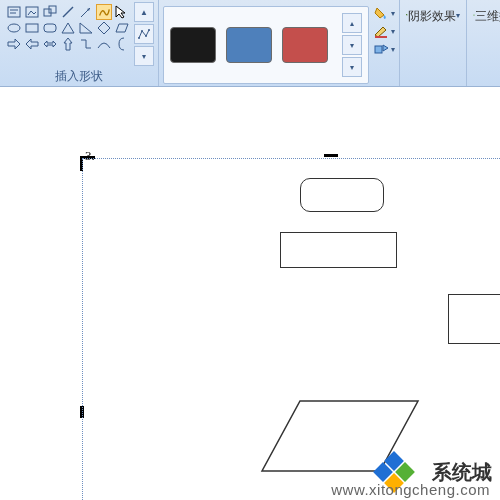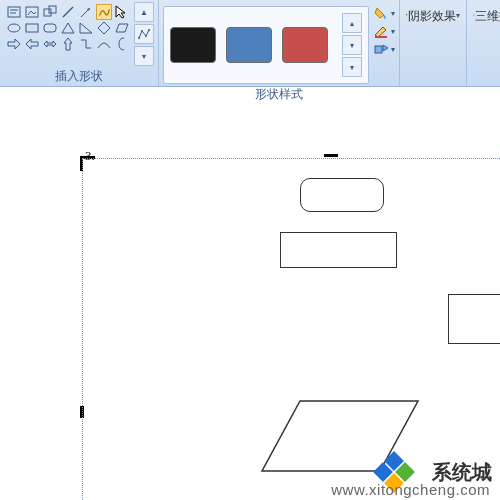--- a/index.html
+++ b/index.html
@@ -276,21 +276,20 @@
         </div>
         <div class="small-row">
           <svg viewBox="0 0 16 14">
               <rect x="2" y="4" width="7" height="7" fill="#7fb3e8" stroke="#2a5a9a"></rect>
               <polygon points="10,3 15,6 10,9" fill="#7fb3e8" stroke="#2a5a9a"></polygon>
             </svg>
             <span class="tri">▾</span>
         </div>
       </div>
     </div>
-    <div class="group-label">形状样式</div>
   </div>
 
   <div class="group">
     <div class="big-btn">
       <svg viewBox="0 0 26 26">
           <rect x="7" y="7" width="14" height="14" fill="#b8b8b8"></rect>
           <rect x="4" y="4" width="14" height="14" fill="#8fc47a" stroke="#4a7a38"></rect>
         </svg>
       <div class="big-btn-label">阴影效果</div>
       <span class="tri">▾</span>

